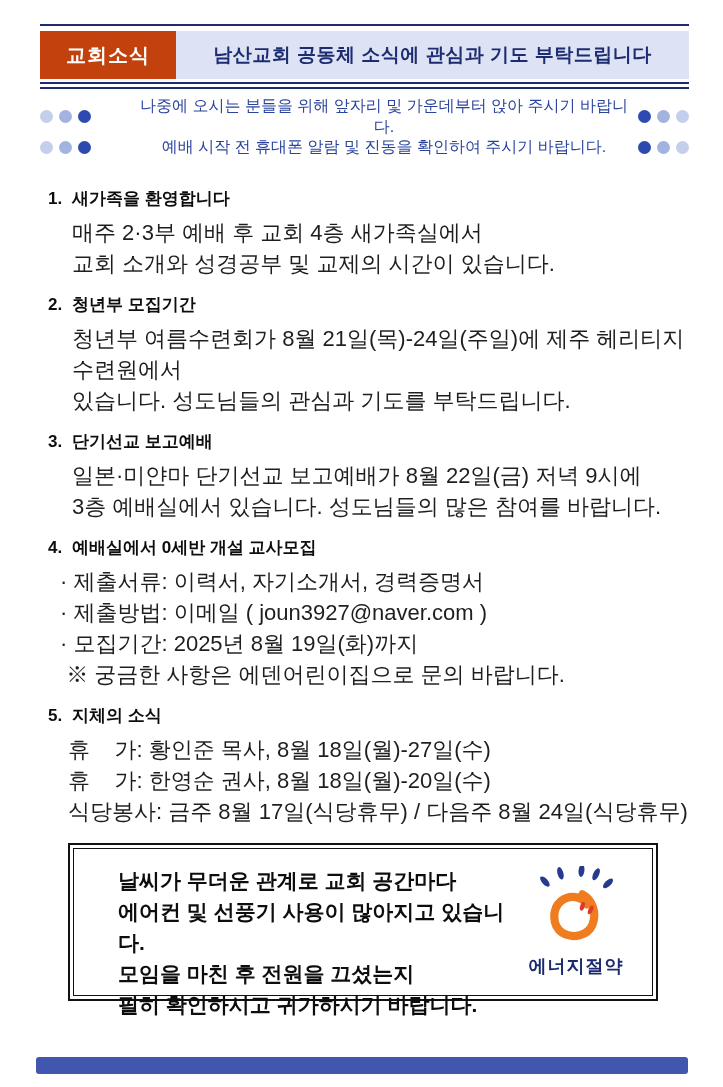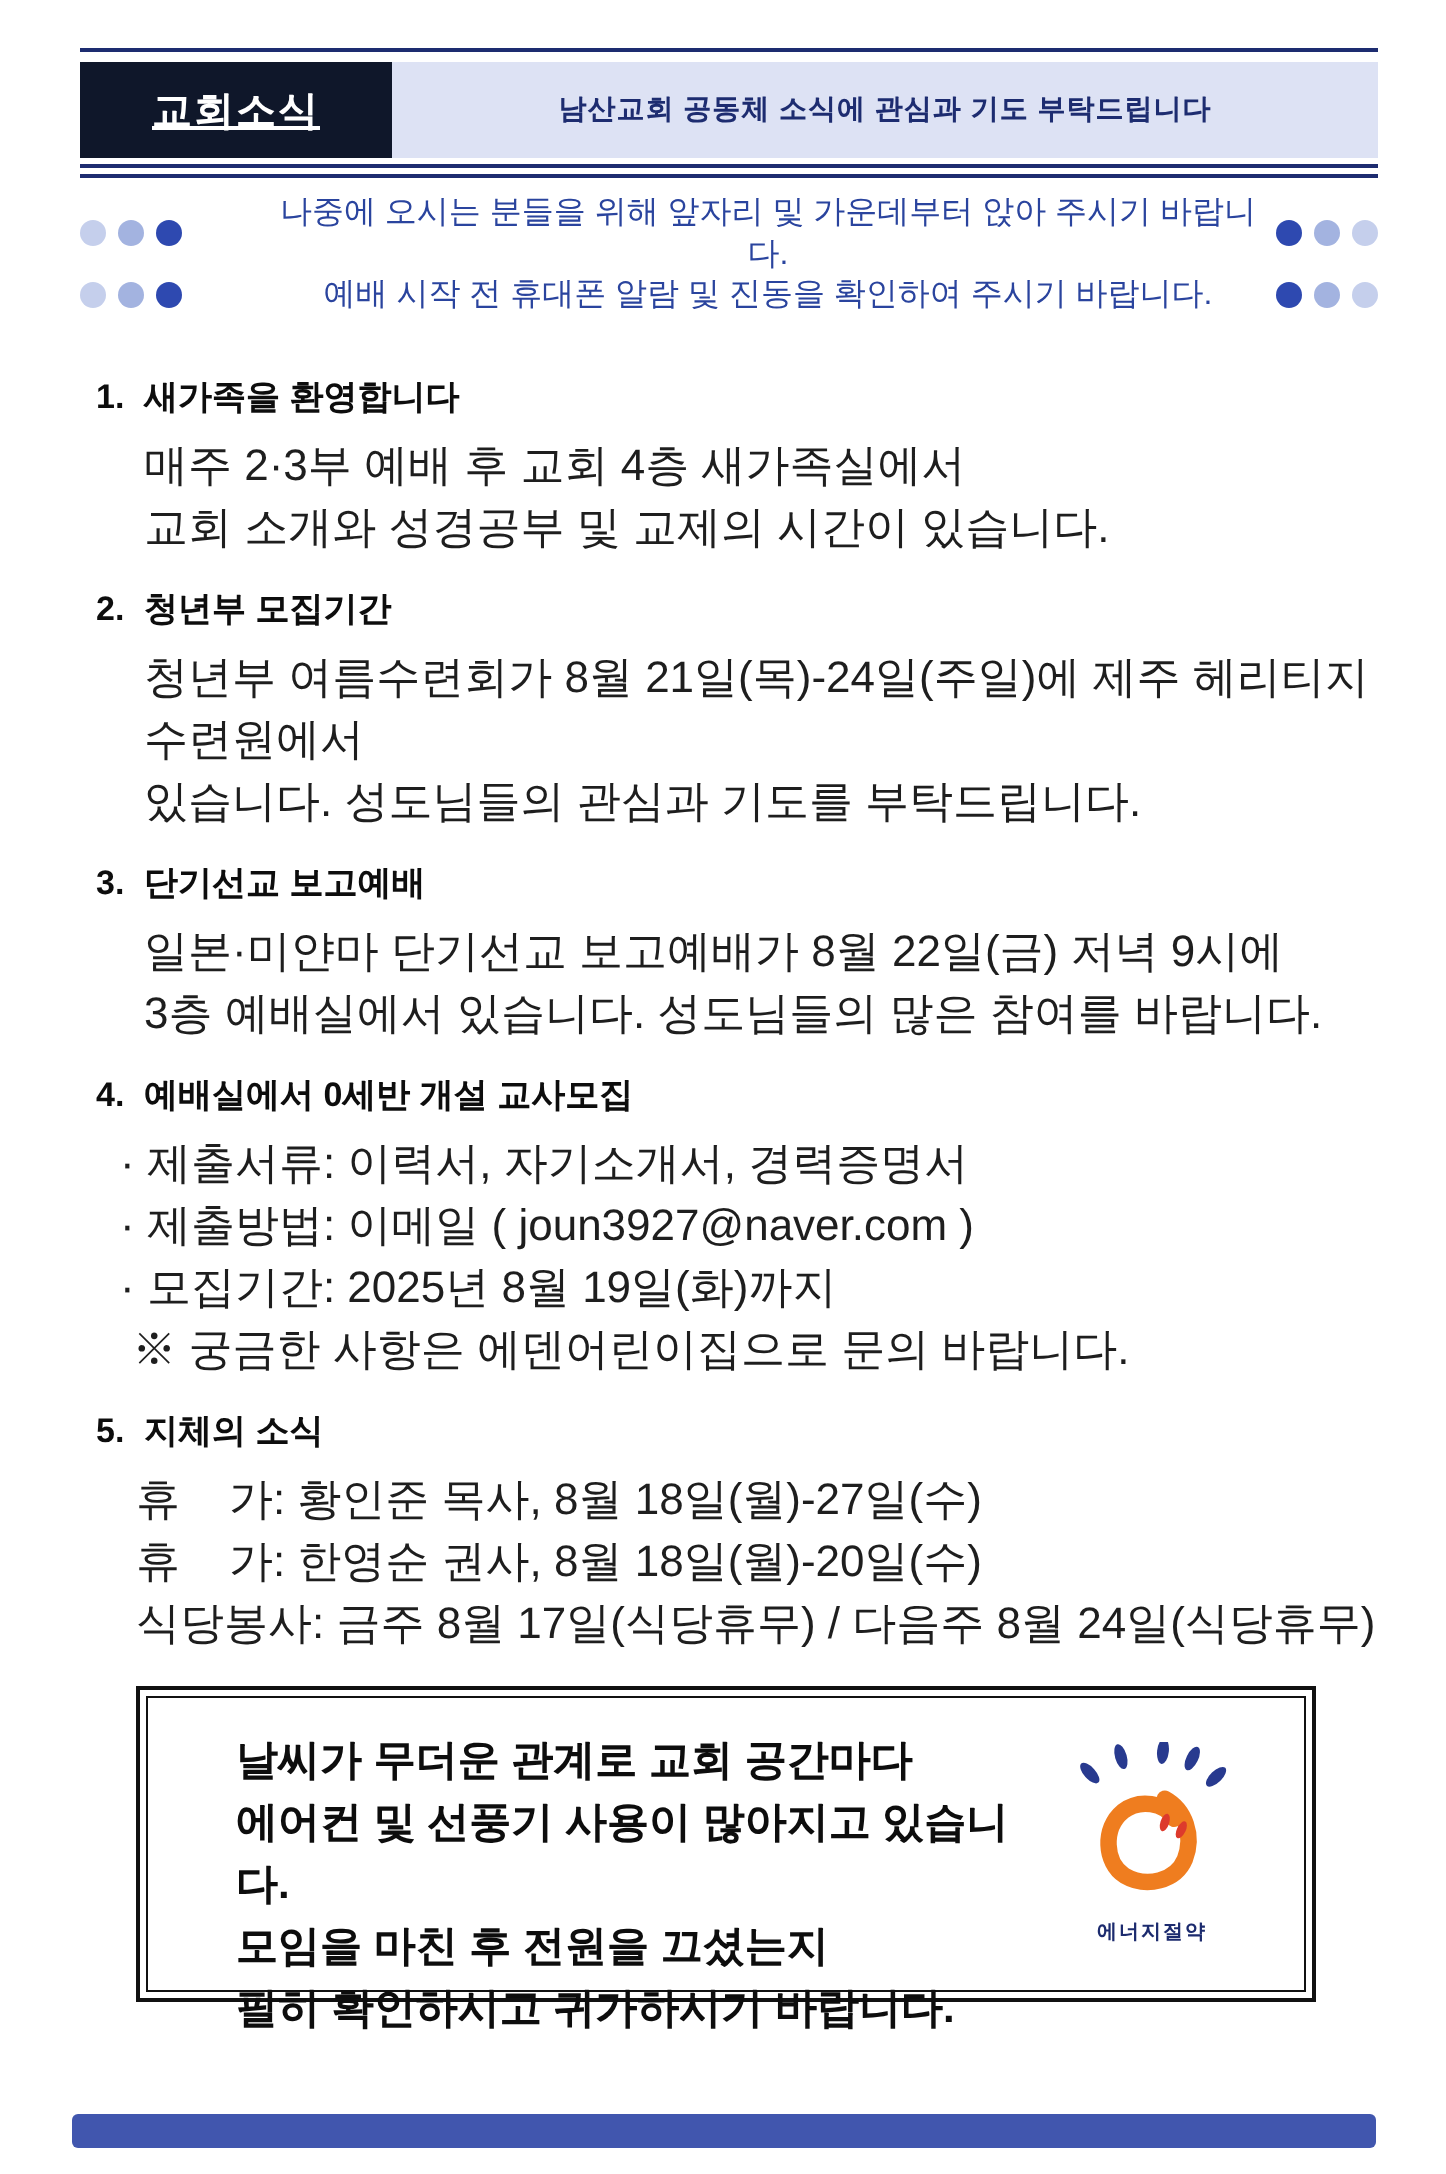--- a/index.html
+++ b/index.html
@@ -4,25 +4,25 @@
 <style>
   * { margin:0; padding:0; box-sizing:border-box; }
   html,body { background:#ffffff; }
   body {
     width:723px; height:1087px; position:relative; overflow:hidden;
     font-family:"Liberation Sans", sans-serif; color:#1e1e1e;
   }
   .top-rule { margin:24px 34px 0 40px; border-top:2px solid #1d2c70; }
   .header-row { margin:5px 34px 0 40px; display:flex; height:48px; }
   .header-tab {
-    width:156px; background:#0f172a; color:#ffffff; font-weight:bold; font-size:20px;
-    display:flex; align-items:center; justify-content:center; letter-spacing:1px;text-decoration:underline;
+    width:136px; background:#c2410c; color:#ffffff; font-weight:bold; font-size:20px;
+    display:flex; align-items:center; justify-content:center; letter-spacing:1px;
   }
   .header-title {
-    flex:1; background:#dde2f4; color:#1d2c70; font-weight:bold; font-size:14px;
+    flex:1; background:#dde2f4; color:#1d2c70; font-weight:bold; font-size:19px;
     display:flex; align-items:center; justify-content:center; letter-spacing:0.5px;
   }
   .double-rule { margin:3px 34px 0 40px; height:7px;
     border-top:2px solid #1d2c70; border-bottom:2px solid #1d2c70; }
 
   .notices { margin-top:12px; }
   .notice-row { margin:0 34px 0 40px; height:31px; display:flex; align-items:center; }
   .dots { display:flex; gap:6px; flex:0 0 auto; }
   .dot { width:13px; height:13px; border-radius:50%; }
   .d-light { background:#c5cfec; } .d-mid { background:#a3b3e0; } .d-dark { background:#2e49b0; }
@@ -39,21 +39,21 @@
   .section.s5 .section-line { margin-left:-4px; }
 
   .energy-box { margin:16px 0 0 68px; width:590px; height:158px;
     border:2px solid #111; padding:3px; }
   .energy-inner { width:100%; height:100%; border:1px solid #111; display:flex; }
   .energy-text { flex:1; padding:16px 0 0 44px; }
   .energy-line { font-weight:bold; font-size:21px; line-height:31px; color:#0d0d0d;
     white-space:pre-wrap; }
   .energy-logo { width:146px; display:flex; flex-direction:column; align-items:center;
     justify-content:center; padding-right:6px; }
-  .energy-logo-label { color:#1c2b6e; font-weight:bold; font-size:10px;
+  .energy-logo-label { color:#1c2b6e; font-weight:bold; font-size:18px;
     letter-spacing:1px; margin-top:2px; }
 
   .footer-bar { margin:56px auto 0 auto; width:652px; height:17px;
     background:#4156ae; border-radius:3px; }
 </style>
 </head>
 <body>
 
 <div class="top-rule"></div>
 

